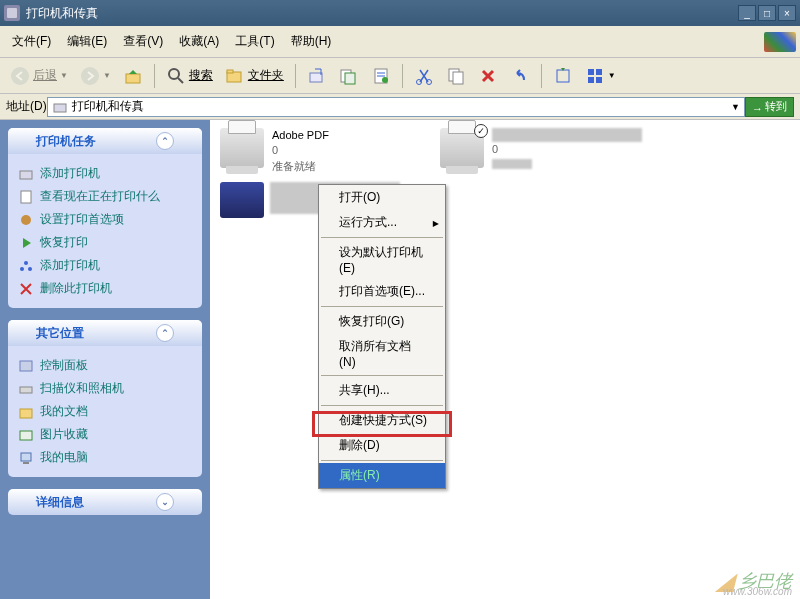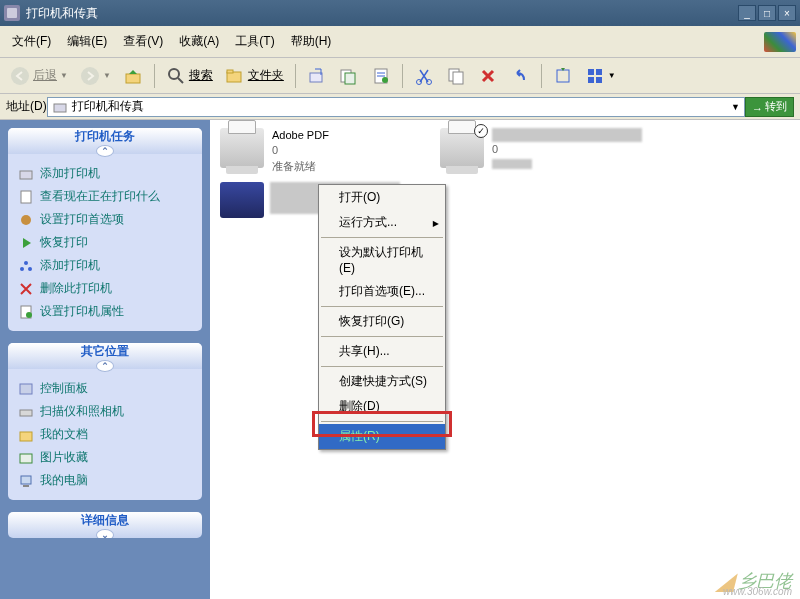--- a/index.html
+++ b/index.html
@@ -28,21 +28,21 @@
 
 .addrbar { height: 26px; background: #ece9d8; display: flex; align-items: center; padding: 0 6px; border-bottom: 1px solid #c0c0c0; }
 .addrbar .lbl { font-size: 12px; }
 .addrbar .addr-input { flex: 1; height: 20px; border: 1px solid #7f9db9; background: #fff; display: flex; align-items: center; padding: 0 4px; gap: 4px; }
 .addrbar .go-btn { height: 20px; padding: 0 6px; background: #3c943c; color: #fff; border: 1px solid #287028; display: flex; align-items: center; gap: 2px; cursor: pointer; font-size: 11px; }
 
 
 .main { display: flex; height: calc(599px - 26px - 24px - 36px - 26px); }
 .sidebar { width: 210px; background: #6b8ab8; padding: 8px; overflow: hidden; }
 .panel { background: #d6dff7; border-radius: 5px; margin-bottom: 12px; overflow: hidden; }
-.panel-hd { background: linear-gradient(#fff, #c6d3f0); height: 26px; display: flex; align-items: center; padding: 0 28px; font-weight: bold; color: #215dc6; cursor: pointer; flex-direction: column; }
+.panel-hd { background: linear-gradient(#fff, #c6d3f0); height: 26px; display: flex; align-items: center; padding: 0 28px; font-weight: bold; color: #215dc6; cursor: pointer; }
 .panel-hd .title { flex: 1; }
 .panel-hd .chev { width: 18px; height: 18px; border-radius: 50%; background: #fff; border: 1px solid #a6b8dc; display: flex; align-items: center; justify-content: center; font-size: 9px; color: #5a78b0; }
 .panel-body { padding: 8px 10px; }
 .task-item { display: flex; align-items: center; gap: 6px; padding: 3px 0; color: #0f766e; cursor: pointer; }
 .task-icon { width: 16px; height: 16px; flex-shrink: 0; }
 
 .content { flex: 1; background: #fff; position: relative; padding: 8px; }
 .printer-item { position: absolute; display: flex; gap: 8px; width: 200px; }
 .printer-icon { width: 44px; height: 40px; background: linear-gradient(#e8e8e8,#c0c0c0); border-radius: 3px; position: relative; flex-shrink: 0; }
 .printer-icon::before { content:""; position:absolute; top:-8px; left:8px; right:8px; height:12px; background:#f8f8f8; border:1px solid #aaa; border-radius:2px 2px 0 0; }
@@ -275,27 +275,20 @@
                 <circle cx="12" cy="11" r="2" fill="#3c64d4"></circle>
               </svg></span>
             <span>添加打印机</span>
           </div>
         <div class="task-item">
             <span class="task-icon"><svg width="16" height="16">
                 <path d="M3 3 L13 13 M13 3 L3 13" stroke="#d03030" stroke-width="2"></path>
               </svg></span>
             <span>删除此打印机</span>
           </div>
-        <div class="task-item">
-            <span class="task-icon"><svg width="16" height="16">
-                <rect x="3" y="2" width="10" height="12" fill="#fff" stroke="#888"></rect>
-                <circle cx="11" cy="11" r="3" fill="#3ca03c"></circle>
-              </svg></span>
-            <span>设置打印机属性</span>
-          </div>
       </div>
     </div>
 
     <div class="panel">
       <div class="panel-hd">
         <span class="title">其它位置</span>
         <span class="chev">⌃</span>
       </div>
       <div class="panel-body">
         <div class="task-item">
@@ -368,20 +361,21 @@
 </div>
 
 <div class="ctxmenu">
   <div class="ctx-item">打开(O)</div>
   <div class="ctx-item"><span>运行方式...</span><span class="ctx-arrow">▶</span></div>
   <div class="ctx-sep"></div>
   <div class="ctx-item">设为默认打印机(E)</div>
   <div class="ctx-item">打印首选项(E)...</div>
   <div class="ctx-sep"></div>
   <div class="ctx-item">恢复打印(G)</div>
+  <div class="ctx-item">取消所有文档(N)</div>
   <div class="ctx-sep"></div>
   <div class="ctx-item">共享(H)...</div>
   <div class="ctx-sep"></div>
   <div class="ctx-item">创建快捷方式(S)</div>
   <div class="ctx-item">删除(D)</div>
   <div class="ctx-sep"></div>
   <div class="ctx-item highlighted">属性(R)</div>
 </div>
 
 <div class="red-box" style="top:411px;left:312px;width:140px;height:26px"></div>

